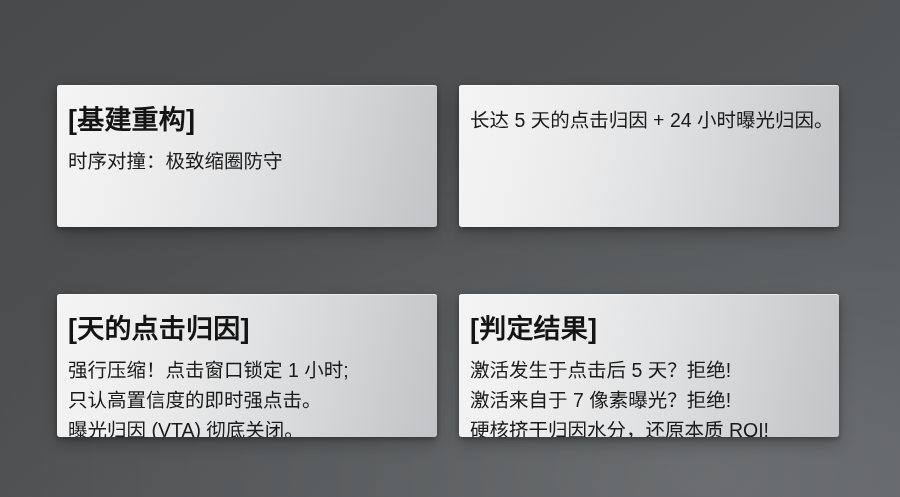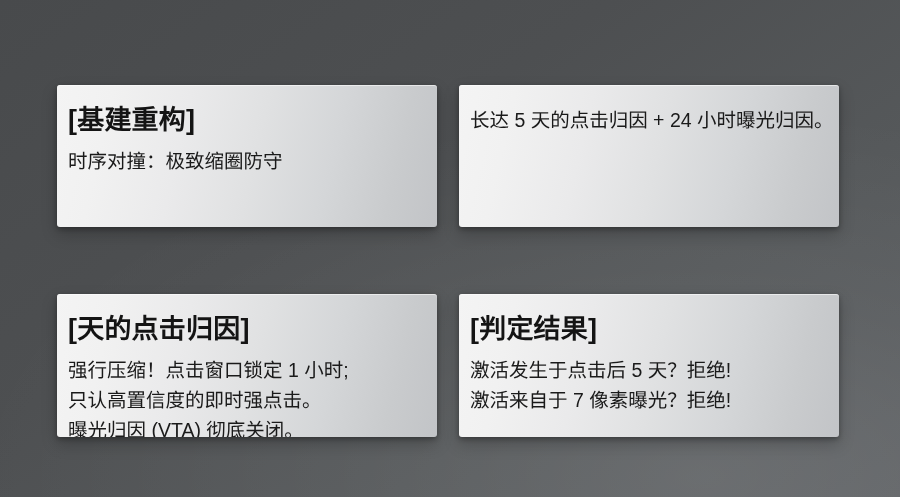--- a/index.html
+++ b/index.html
@@ -109,17 +109,18 @@
         <span class="body-line">只认高置信度的即时强点击。</span>
         <span class="body-line">曝光归因 (VTA) 彻底关闭。</span>
       </div>
     </div>
 
     <div class="card">
       <h2 class="card-title">[判定结果]</h2>
       <div class="card-body">
         <span class="body-line">激活发生于点击后 5 天？拒绝!</span>
         <span class="body-line">激活来自于 7 像素曝光？拒绝!</span>
+        <span class="body-line">硬核挤干归因水分，还原本质 ROI!</span>
       </div>
     </div>
 
   </div>
 </div>
 
 </body></html>

